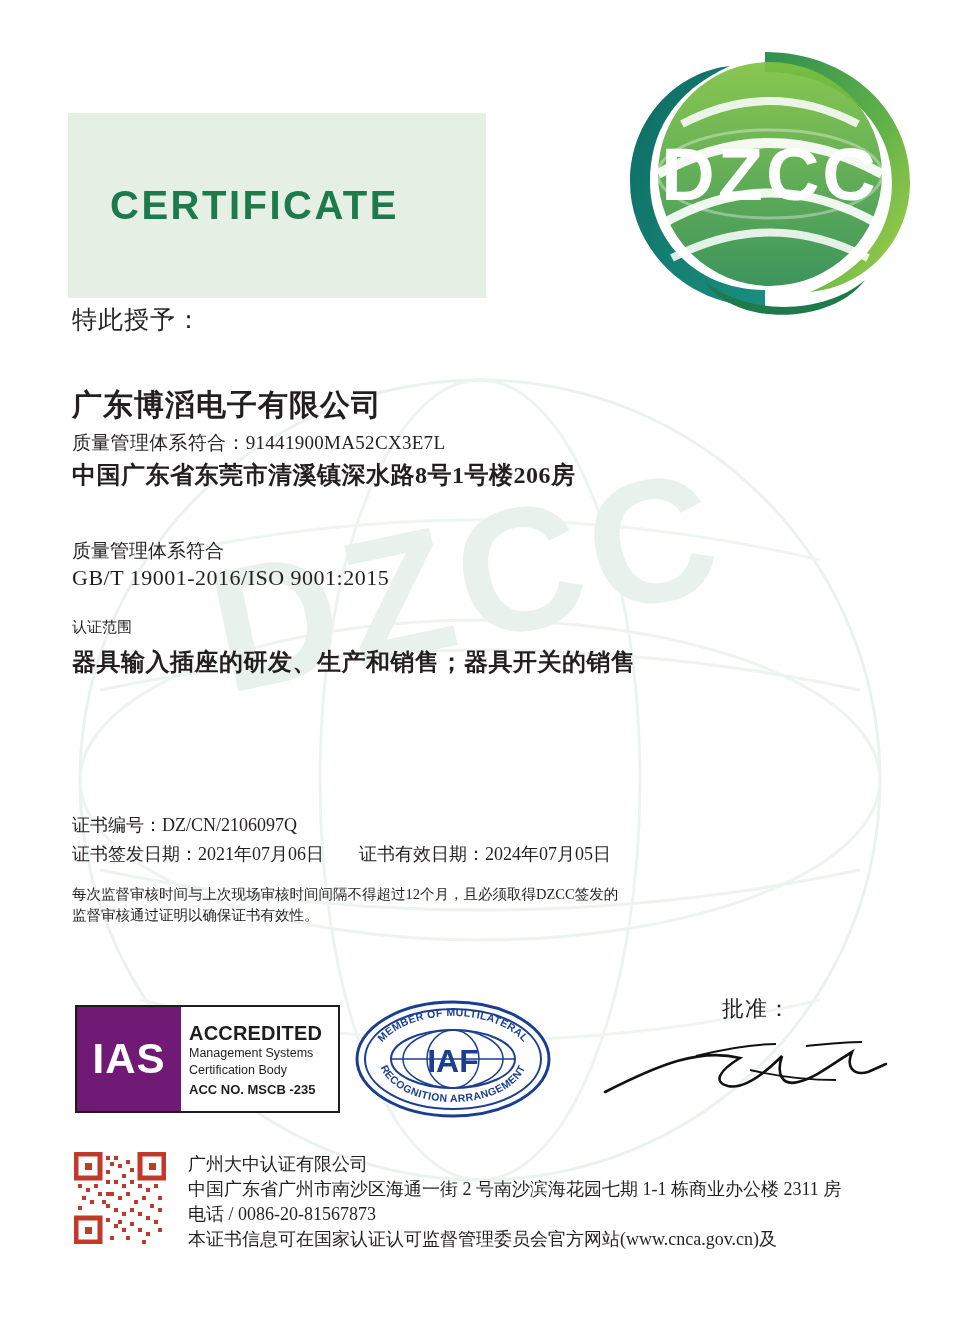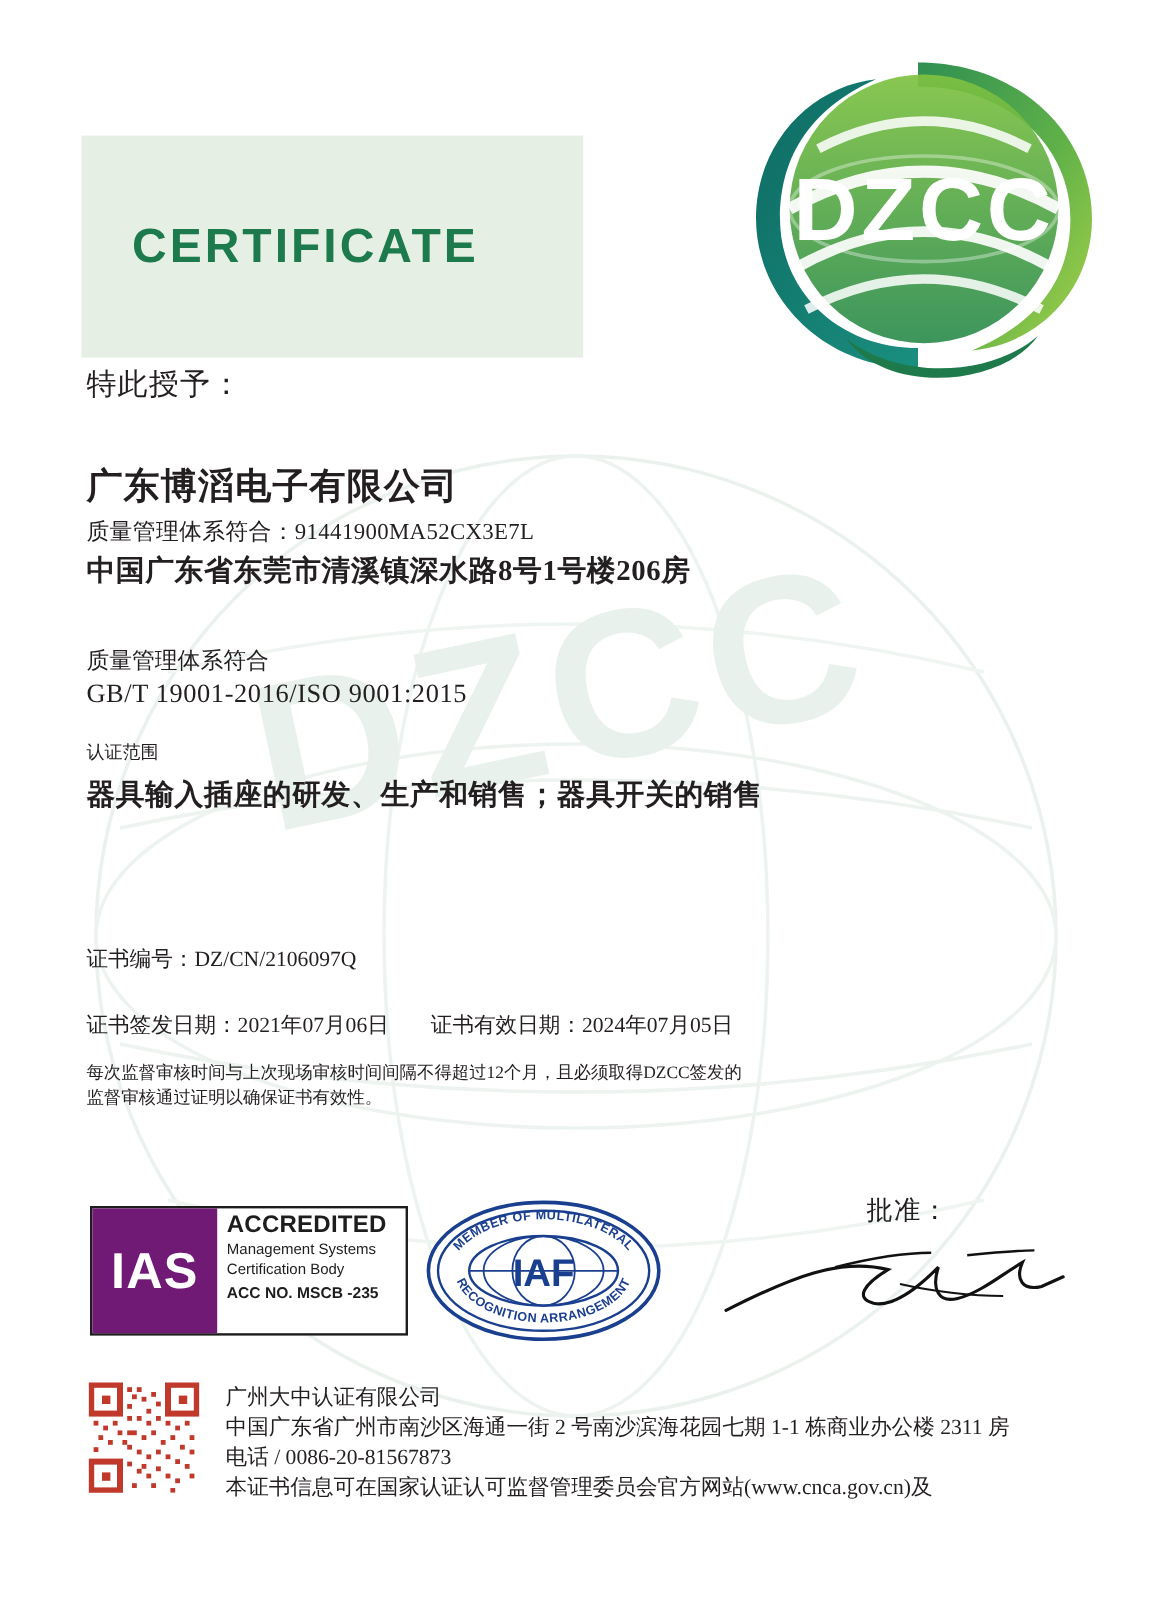--- a/index.html
+++ b/index.html
@@ -121,21 +121,21 @@
     top: 646px;
     font-size: 24px;
     font-weight: bold;
     color: #231f20;
     letter-spacing: 0.5px;
   }
 
   .cert-no {
     position: absolute;
     left: 72px;
-    top: 787px;
+    top: 813px;
     font-size: 18px;
     color: #231f20;
   }
   .dates {
     position: absolute;
     left: 72px;
     top: 842px;
     font-size: 18px;
     color: #231f20;
   }
@@ -170,21 +170,21 @@
     font-family: "Liberation Sans", sans-serif;
     font-weight: bold;
     font-size: 42px;
     display: flex;
     align-items: center;
     justify-content: center;
     letter-spacing: 1px;
   }
   .ias-right {
     flex: 1;
-    padding: 3px 0 0 8px;
+    padding: 15px 0 0 8px;
     box-sizing: border-box;
     font-family: "Liberation Sans", sans-serif;
     color: #1d1d1d;
   }
   .ias-accredited {
     font-size: 20px;
     font-weight: bold;
     letter-spacing: 0.2px;
     line-height: 22px;
   }

